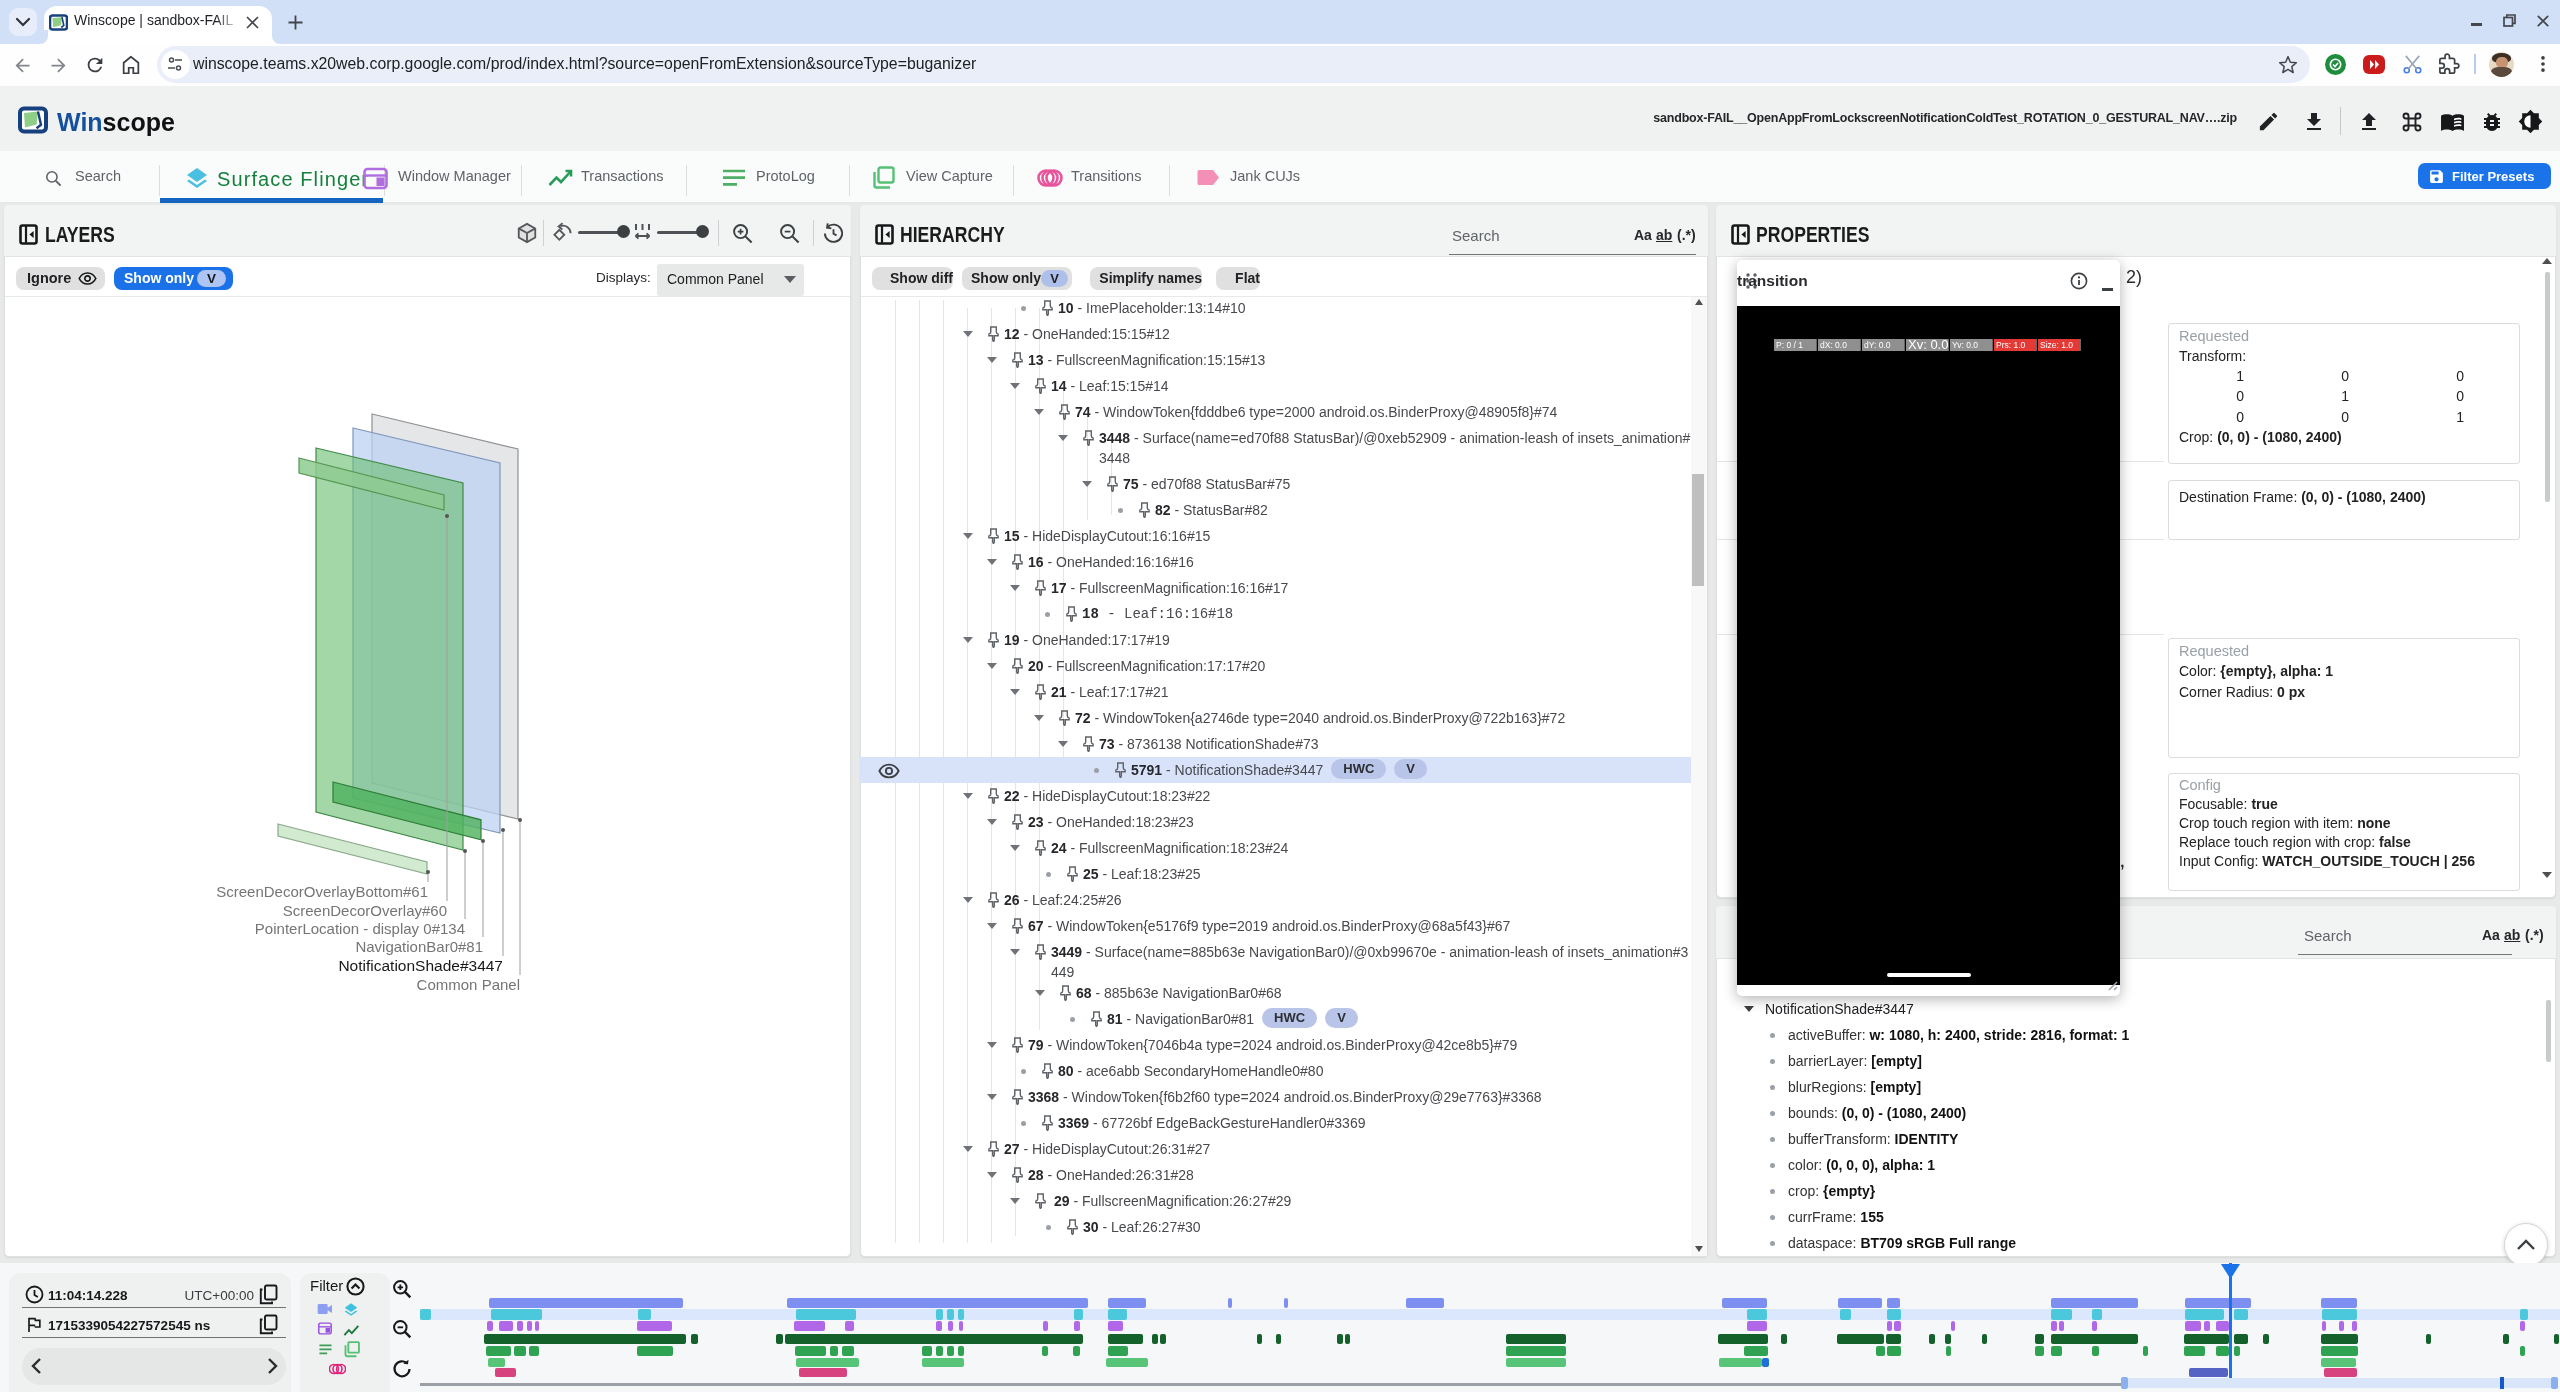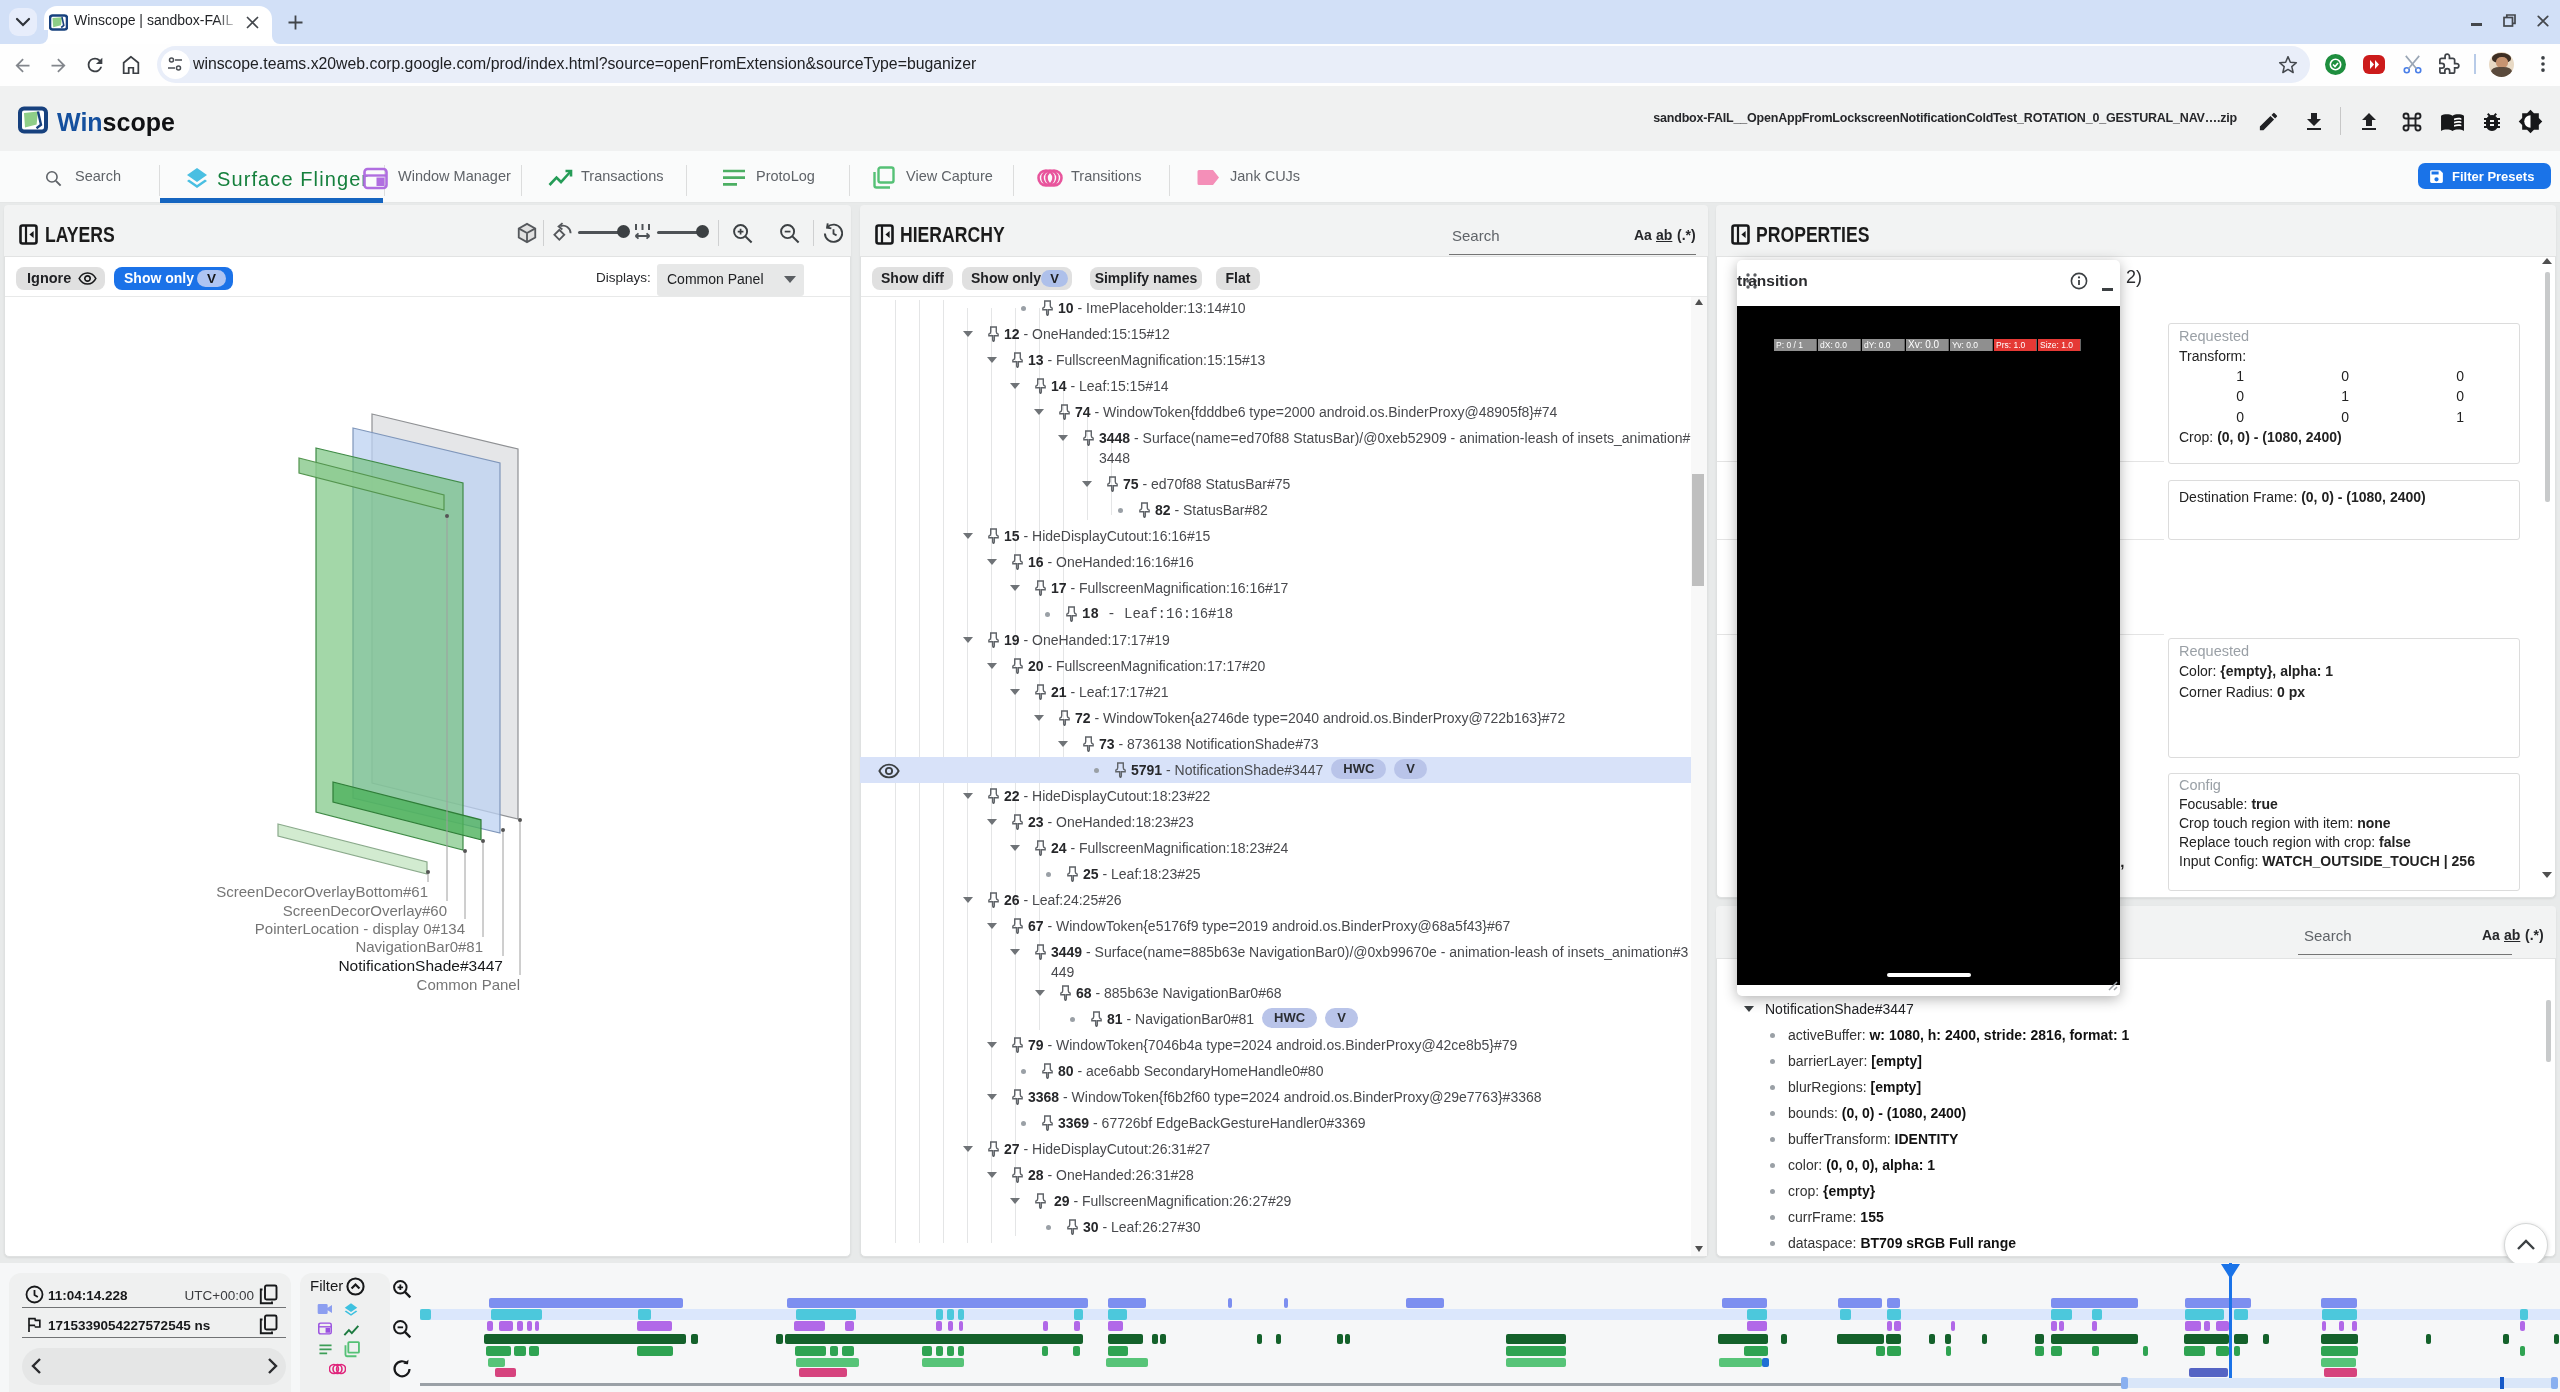--- a/index.html
+++ b/index.html
@@ -1,20 +1,20 @@
 <!DOCTYPE html>
 <html><head><meta charset="utf-8"><title>Winscope | sandbox-FAIL</title><style>
 *{box-sizing:border-box;margin:0;padding:0}
 html,body{width:2560px;height:1392px;overflow:hidden}
 body{font-family:'Liberation Sans',sans-serif;position:relative;background:#e8eaea;-webkit-font-smoothing:antialiased}
 .a{position:absolute}
 .card{position:absolute;background:#fff;border:1px solid #dfe1e1;border-radius:5px;box-shadow:0 1px 2px rgba(0,0,0,.08)}
 .phead{position:absolute;left:0;top:0;right:0;height:52px;background:#f2f3f3;border-bottom:1px solid #e2e3e3;border-radius:4px 4px 0 0}
 .ptitle{position:absolute;font-size:22px;font-weight:bold;color:#1b1b1b;transform:scaleX(.8);transform-origin:0 50%;white-space:nowrap}
-.chip{position:absolute;height:23px;border-radius:8px;background:#e0e0e0;color:#202124;font-size:14px;font-weight:bold;line-height:23px;text-align:center}
+.chip{position:absolute;height:23px;border-radius:8px;background:#e0e0e0;color:#202124;font-size:14px;font-weight:bold;line-height:23px;text-align:right}
 .row{position:absolute;white-space:nowrap;font-size:14px;color:#48494d;line-height:26px;height:26px;overflow:hidden}
 .row b{color:#27282b}
 .tchip{display:inline-block;height:20px;border-radius:10px;background:#b9c4e9;color:#2b2e33;font-size:13px;font-weight:bold;line-height:20px;padding:0 12px;position:relative;top:-2px;margin-left:8px}
 .guide{position:absolute;width:1px;background:#e4e5e6}
 .seg{position:absolute;border-radius:2px}
 .prow{position:absolute;white-space:nowrap;font-size:14px;color:#333;line-height:26px;height:26px}
 .prow b{color:#111}
 .pbox{position:absolute;border:1px solid #dcdcdc;border-radius:3px;background:#fff;font-size:14px;color:#222}
 .gr{color:#9aa0a6}
 .navtxt{font-size:14.5px;color:#5f6368;font-weight:500}
@@ -666,21 +666,21 @@
 <svg class="a" style="left:2070px;top:272px" width="18" height="18" viewBox="0 0 18 18">
     <circle cx="9" cy="9" r="7.6" fill="none" stroke="#3c4043" stroke-width="1.6"></circle>
     <path d="M9 8 V13" stroke="#3c4043" stroke-width="1.8"></path>
     <circle cx="9" cy="5.4" r="1.1" fill="#3c4043"></circle>
   </svg>
 <div class="a" style="left:2102px;top:288px;width:11px;height:3px;background:#3c4043"></div>
 <div class="a" style="left:1737px;top:306px;width:383px;height:679px;background:#000"></div>
 <div class="a" style="left:1774px;top:339px;width:43px;height:12px;background:#8f8f8f;border-right:1px solid #666;font-size:8.5px;color:#fff;line-height:12px;padding-left:2px;white-space:nowrap;overflow:hidden">P: 0 / 1</div>
 <div class="a" style="left:1818px;top:339px;width:43px;height:12px;background:#8f8f8f;border-right:1px solid #666;font-size:8.5px;color:#fff;line-height:12px;padding-left:2px;white-space:nowrap;overflow:hidden">dX: 0.0</div>
 <div class="a" style="left:1862px;top:339px;width:43px;height:12px;background:#8f8f8f;border-right:1px solid #666;font-size:8.5px;color:#fff;line-height:12px;padding-left:2px;white-space:nowrap;overflow:hidden">dY: 0.0</div>
-<div class="a" style="left:1906px;top:339px;width:43px;height:12px;background:#8f8f8f;border-right:1px solid #666;font-size:10px;color:#fff;line-height:12px;padding-left:2px;white-space:nowrap;overflow:hidden">Xv: 0.0</div>
+<div class="a" style="left:1906px;top:339px;width:43px;height:12px;background:#8f8f8f;border-right:1px solid #666;font-size:13px;color:#fff;line-height:12px;padding-left:2px;white-space:nowrap;overflow:hidden">Xv: 0.0</div>
 <div class="a" style="left:1950px;top:339px;width:43px;height:12px;background:#8f8f8f;border-right:1px solid #666;font-size:8.5px;color:#fff;line-height:12px;padding-left:2px;white-space:nowrap;overflow:hidden">Yv: 0.0</div>
 <div class="a" style="left:1994px;top:339px;width:43px;height:12px;background:#e53935;border-right:1px solid #666;font-size:8.5px;color:#fff;line-height:12px;padding-left:2px;white-space:nowrap;overflow:hidden">Prs: 1.0</div>
 <div class="a" style="left:2038px;top:339px;width:43px;height:12px;background:#e53935;border-right:1px solid #666;font-size:8.5px;color:#fff;line-height:12px;padding-left:2px;white-space:nowrap;overflow:hidden">Size: 1.0</div>
 <div class="a" style="left:1887px;top:973px;width:84px;height:4px;border-radius:2px;background:#fff"></div>
 <svg class="a" style="left:2104px;top:977px" width="14" height="14" viewBox="0 0 14 14">
     <path d="M13 5 L5 13 M13 10 L10 13" stroke="#9aa0a6" stroke-width="1.5"></path>
   </svg>
 <div class="a" style="left:0;top:1263px;width:2560px;height:129px;background:#f6f7f8"></div>
 <div class="a" style="left:9px;top:1273px;width:282px;height:119px;border-radius:12px 12px 0 0;background:#eff0f0"></div>
 <svg class="a" style="left:25px;top:1285px" width="19" height="19" viewBox="0 0 19 19">

